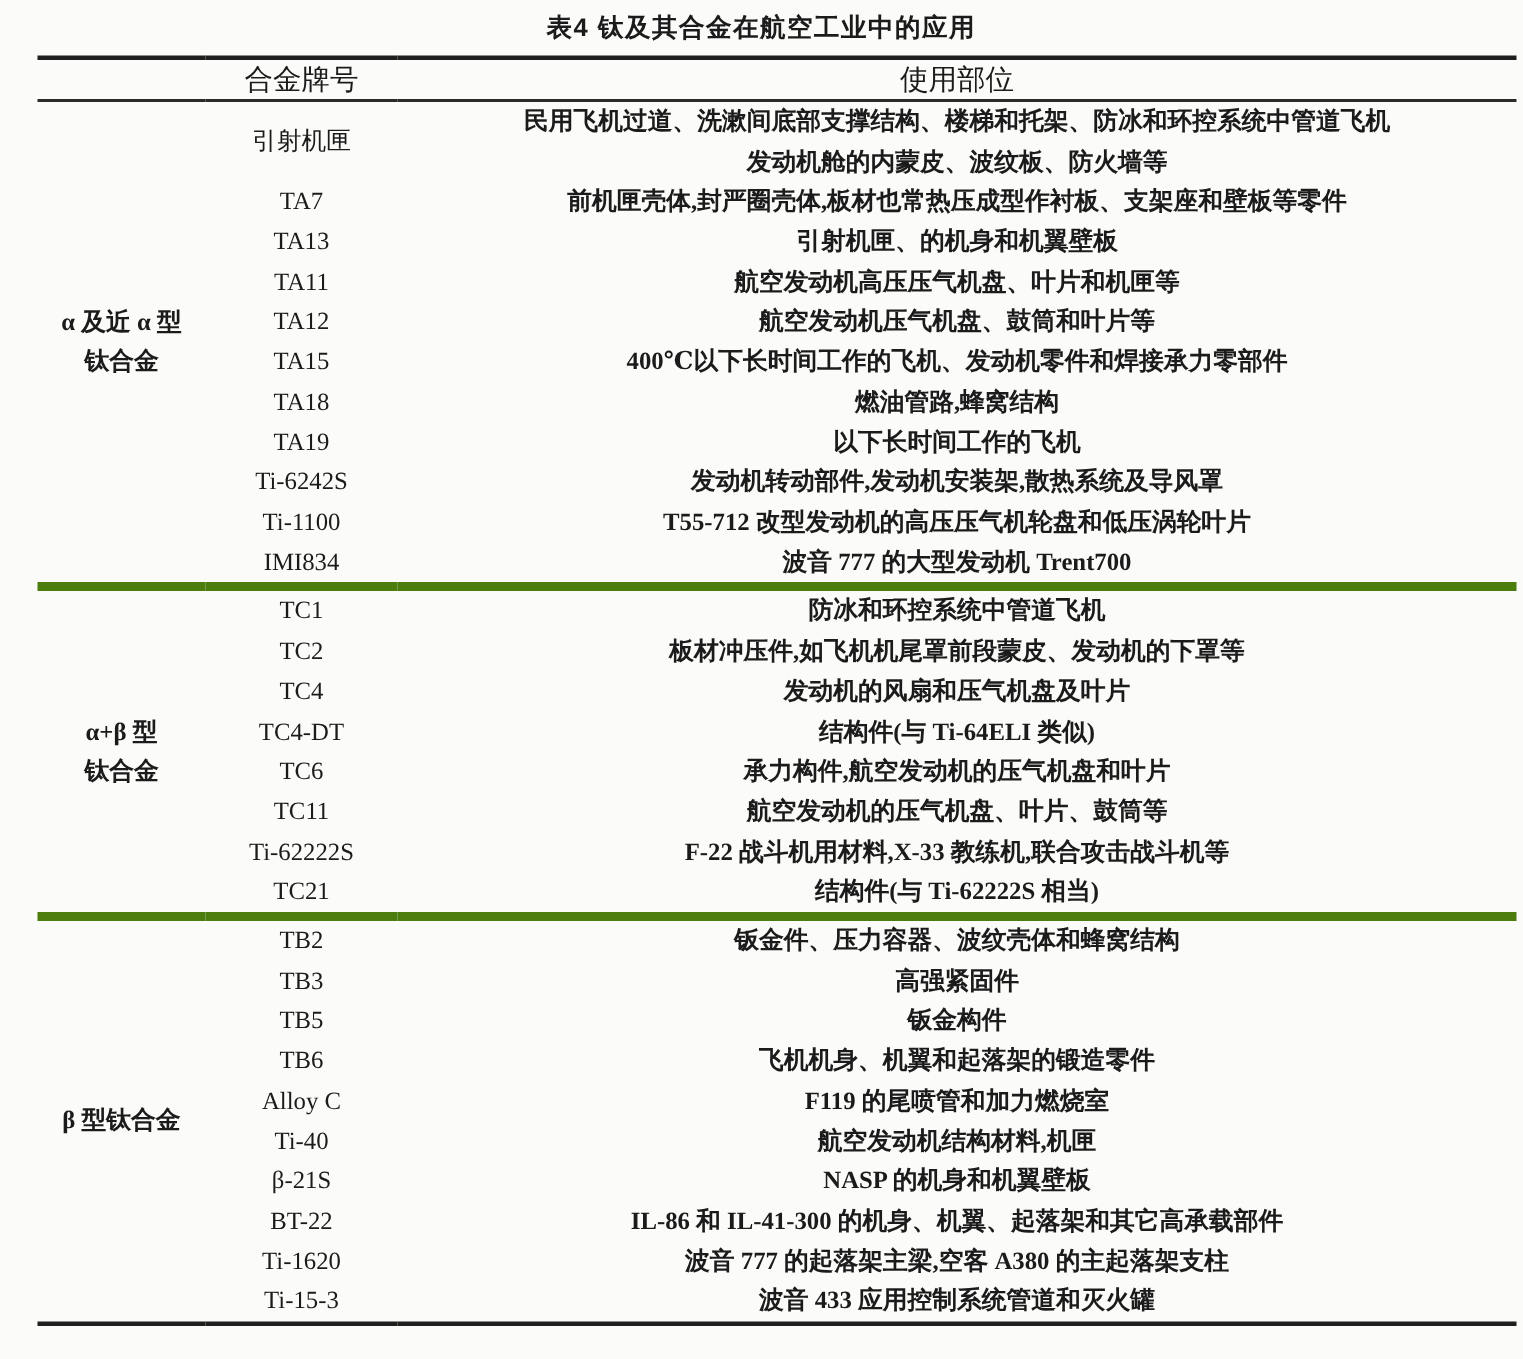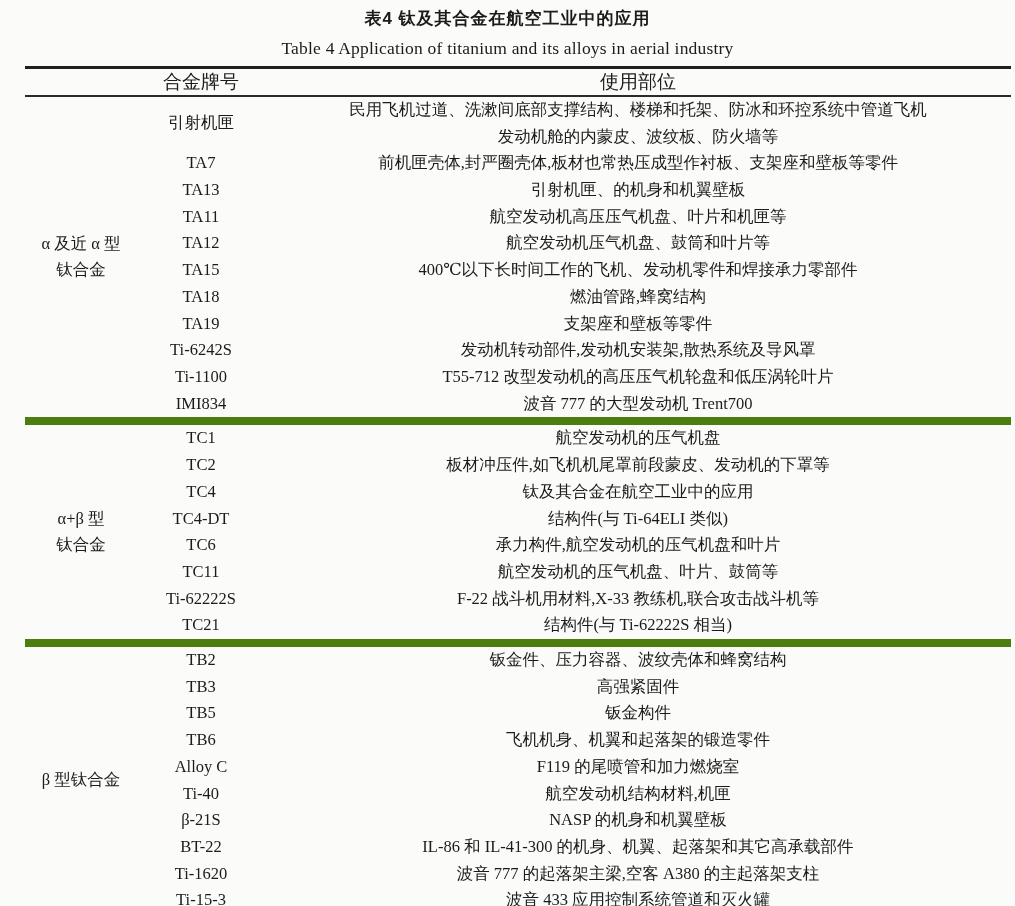--- a/index.html
+++ b/index.html
@@ -36,30 +36,29 @@
     text-align:center;
     vertical-align:middle;
     border-bottom:2px solid #2b2b2b;
   }
   td {
     text-align:center;
     vertical-align:middle;
     font-size:16.5px;
     padding:0;
   }
-  .line { height:26.7px; line-height:26.7px; white-space:nowrap; }
+  .line { height:26.7px; line-height:26.7px; white-space:nowrap;font-weight:bold; }
   td.alloy-cell { line-height:26.7px; }
-  tr.sec-end td, td.sec-end-cell { border-bottom:8px solid #4d7c0f; }
+  tr.sec-end td, td.sec-end-cell { border-bottom:6px solid #4d7c0f; }
 </style>
 </head>
 <body>
 
 <div class="titles">
   <div class="title-zh">表4  钛及其合金在航空工业中的应用</div>
-  <div class="title-en">Table 4   Application of titanium and its alloys in aerial industry</div>
 </div>
 
 <table class="alloy-table">
   <colgroup>
       <col class="c1">
       <col class="c2">
       <col class="c3">
     </colgroup>
   <thead>
     <tr>
@@ -112,21 +111,21 @@
       </tr>
       <tr>
         <td class="alloy-cell">TA18</td>
         <td>
           <div class="line">燃油管路,蜂窝结构</div>
         </td>
       </tr>
       <tr>
         <td class="alloy-cell">TA19</td>
         <td>
-          <div class="line">支架座和壁板等零件</div>
+          <div class="line">以下长时间工作的飞机</div>
         </td>
       </tr>
       <tr>
         <td class="alloy-cell">Ti-6242S</td>
         <td>
           <div class="line">发动机转动部件,发动机安装架,散热系统及导风罩</div>
         </td>
       </tr>
       <tr>
         <td class="alloy-cell">Ti-1100</td>
@@ -140,33 +139,33 @@
           <div class="line">波音 777 的大型发动机 Trent700</div>
         </td>
       </tr>
       <tr>
         <td rowspan="8" class="sec-end-cell">
           <div class="line">α+β 型</div>
           <div class="line">钛合金</div>
         </td>
         <td class="alloy-cell">TC1</td>
         <td>
-          <div class="line">航空发动机的压气机盘</div>
+          <div class="line">防冰和环控系统中管道飞机</div>
         </td>
       </tr>
       <tr>
         <td class="alloy-cell">TC2</td>
         <td>
           <div class="line">板材冲压件,如飞机机尾罩前段蒙皮、发动机的下罩等</div>
         </td>
       </tr>
       <tr>
         <td class="alloy-cell">TC4</td>
         <td>
-          <div class="line">钛及其合金在航空工业中的应用</div>
+          <div class="line">发动机的风扇和压气机盘及叶片</div>
         </td>
       </tr>
       <tr>
         <td class="alloy-cell">TC4-DT</td>
         <td>
           <div class="line">结构件(与 Ti-64ELI 类似)</div>
         </td>
       </tr>
       <tr>
         <td class="alloy-cell">TC6</td>

